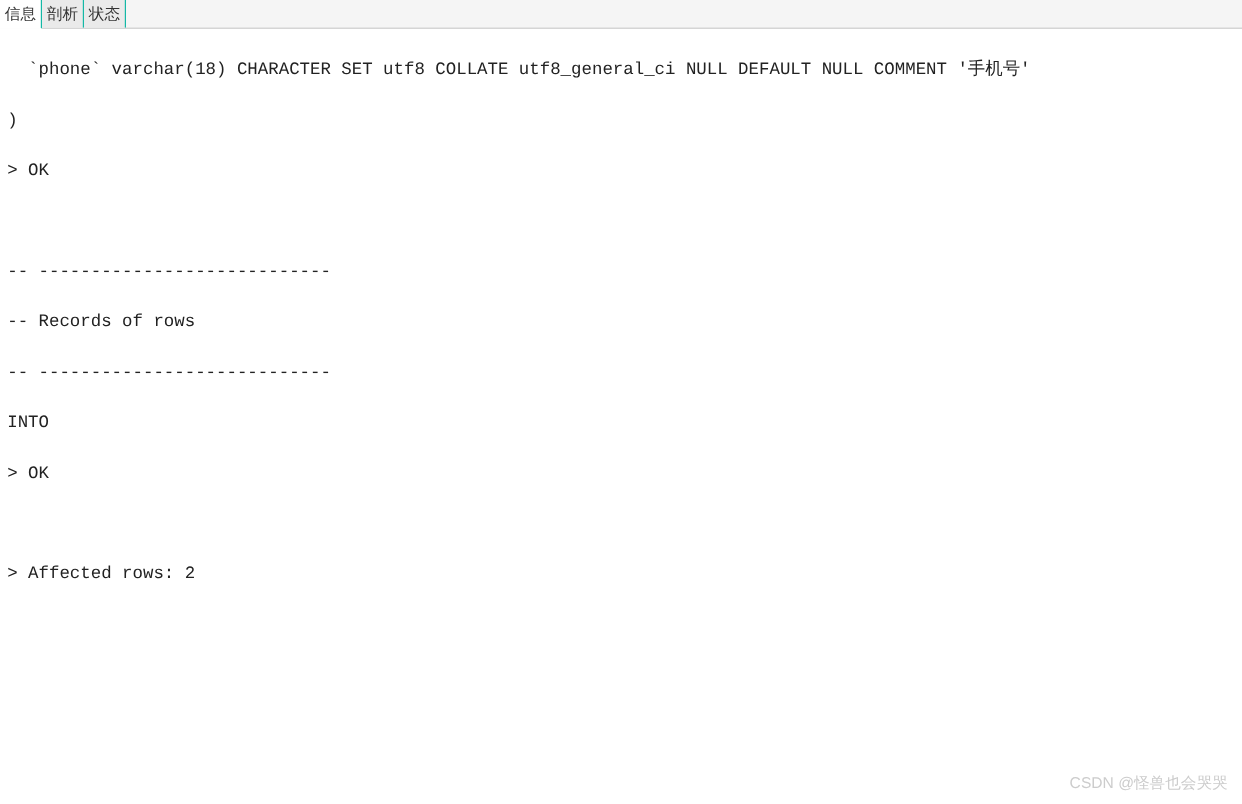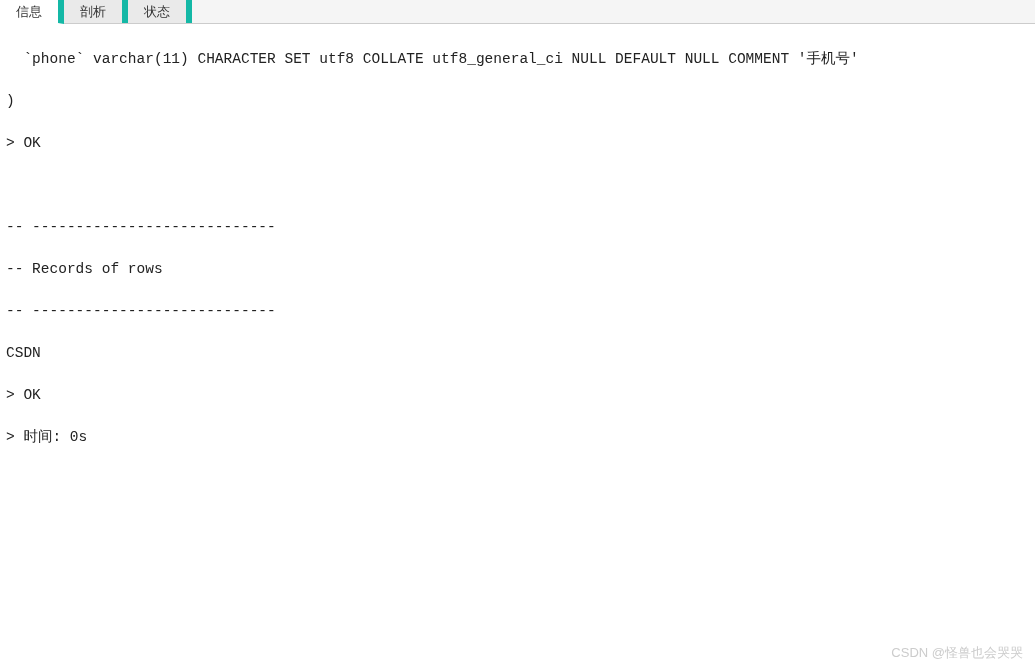--- a/index.html
+++ b/index.html
@@ -17,24 +17,24 @@
       overflow: hidden;
       position: relative;
     }
     .tabs {
       display: flex;
       border-bottom: 1px solid #ccc;
       background: #f5f5f5;
       height: 24px;
     }
     .tab {
-      padding: 2px 16px;
+      padding: 2px 4px;
       font-size: 13px;
       cursor: pointer;
-      border-right: 6px solid #14b8a6;
+      border-right: 1px solid #14b8a6;
       background: #eaeaea;
       display: flex;
       align-items: center;
     }
     .tab.active {
       background: #ffffff;
       border-bottom: 1px solid #ffffff;
       margin-bottom: -1px;
     }
     .content {
@@ -61,33 +61,33 @@
 </head>
 <body>
 
 <div class="tabs">
   <div class="tab active">信息</div>
   <div class="tab">剖析</div>
   <div class="tab">状态</div>
 </div>
 
 <div class="content">
-<span class="line">  `phone` varchar(11) CHARACTER SET utf8 COLLATE utf8_general_ci NULL DEFAULT NULL COMMENT '手机号'</span>
+<span class="line">  `phone` varchar(18) CHARACTER SET utf8 COLLATE utf8_general_ci NULL DEFAULT NULL COMMENT '手机号'</span>
 <span class="line">)</span>
 <span class="line">&gt; OK</span>
 <span class="line"></span>
 <span class="line"></span>
 <span class="line">-- ----------------------------</span>
 <span class="line">-- Records of rows</span>
 <span class="line">-- ----------------------------</span>
-<span class="line">CSDN</span>
+<span class="line">INTO</span>
 <span class="line">&gt; OK</span>
-<span class="line">&gt; 时间: 0s</span>
 <span class="line"></span>
 <span class="line"></span>
+<span class="line">&gt; Affected rows: 2</span>
 
 <span class="line"></span>
 <span class="line"></span>
 
 
 
 <span class="line"></span>
 <span class="line"></span>
 
 

